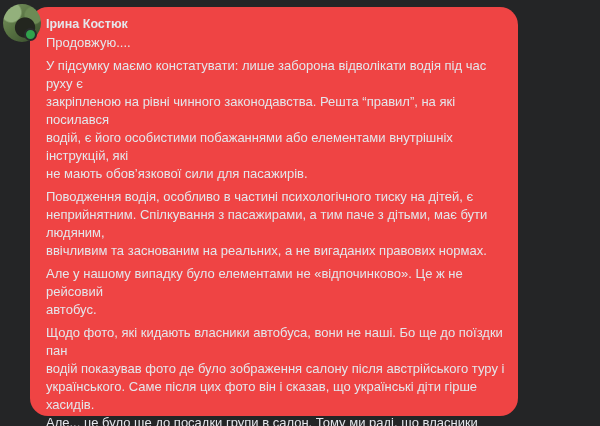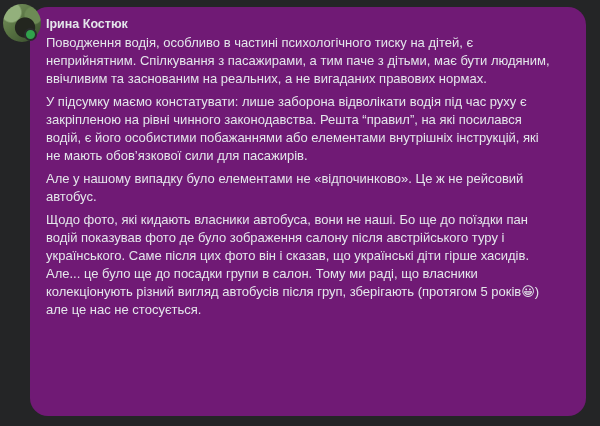--- a/index.html
+++ b/index.html
@@ -11,24 +11,24 @@
     height: 426px;
     background: #242526;
     font-family: "Liberation Sans", "DejaVu Sans", sans-serif;
     overflow: hidden;
     position: relative;
   }
   .comment-bubble {
     position: absolute;
     left: 30px;
     top: 7px;
-    width: 556px;
+    width: 488px;
     height: 409px;
     box-sizing: border-box;
-    background: #701a75;
+    background: #ef4444;
     border-radius: 18px;
     padding: 7px 10px 8px 16px;
     color: #e4e6eb;
   }
   .author-name {
     font-size: 12.5px;
     font-weight: 700;
     line-height: 17px;
     margin: 0 0 1px 0;
     color: #e4e6eb;
@@ -74,27 +74,28 @@
 </style>
 </head>
 <body>
 
 <div class="avatar">
   <span class="status-dot"></span>
 </div>
 
 <div class="comment-bubble">
   <div class="author-name">Ірина Костюк</div>
-  <p class="para">Поводження водія, особливо в частині психологічного тиску на дітей, є
-неприйнятним. Спілкування з пасажирами, а тим паче з дітьми, має бути людяним,
-ввічливим та заснованим на реальних, а не вигаданих правових нормах.</p>
+  <p class="para">Продовжую....</p>
   <p class="para">У підсумку маємо констатувати: лише заборона відволікати водія під час руху є
 закріпленою на рівні чинного законодавства. Решта “правил”, на які посилався
 водій, є його особистими побажаннями або елементами внутрішніх інструкцій, які
 не мають обов’язкової сили для пасажирів.</p>
+  <p class="para">Поводження водія, особливо в частині психологічного тиску на дітей, є
+неприйнятним. Спілкування з пасажирами, а тим паче з дітьми, має бути людяним,
+ввічливим та заснованим на реальних, а не вигаданих правових нормах.</p>
   <p class="para">Але у нашому випадку було елементами не «відпочинково». Це ж не рейсовий
 автобус.</p>
   <p class="para">Щодо фото, які кидають власники автобуса, вони не наші. Бо ще до поїздки пан
 водій показував фото де було зображення салону після австрійського туру і
 українського. Саме після цих фото він і сказав, що українські діти гірше хасидів.
 Але... це було ще до посадки групи в салон. Тому ми раді, що власники
 колекціонують різний вигляд автобусів після груп, зберігають (протягом 5 років😀)
 але це нас не стосується.</p>
 </div>
 

